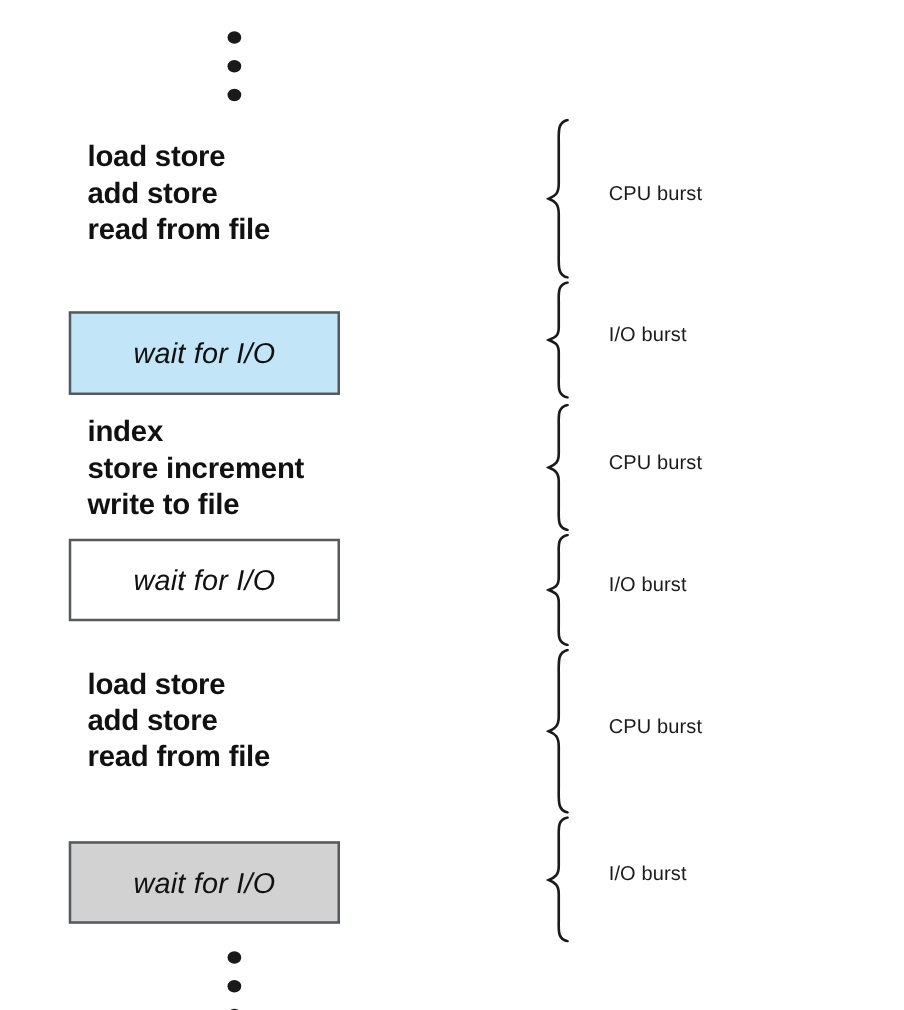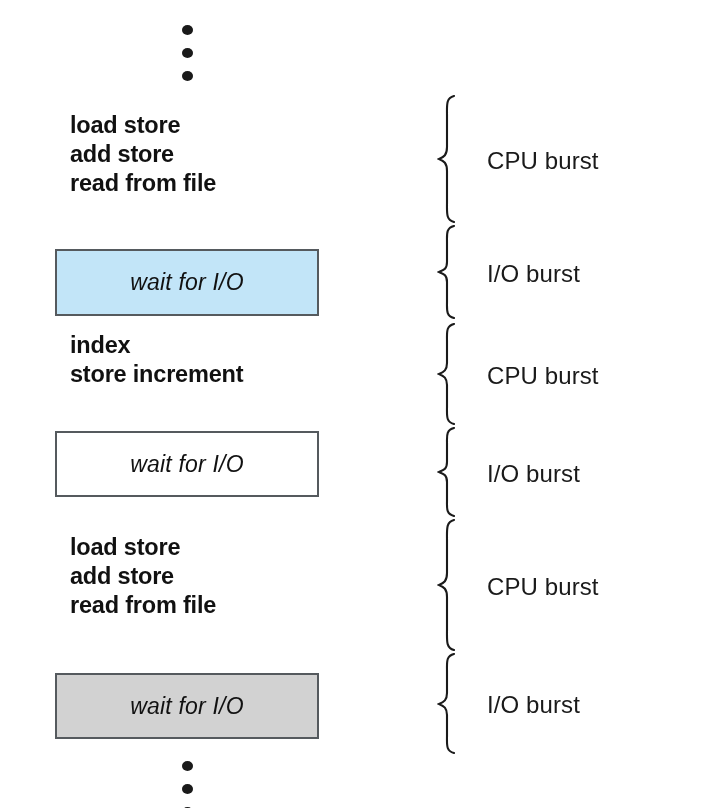--- a/index.html
+++ b/index.html
@@ -46,21 +46,21 @@
     color: #111111;
   }
   .codeblock .line { white-space: nowrap; }
   .codeblock .b { font-weight: bold; }
   .codeblock .r { font-weight: bold; }
 
   
   .waitbox {
     position: absolute;
     left: 55px;
-    width: 264px;
+    width: 217px;
     box-sizing: border-box;
     border: 2px solid #555a5e;
     display: flex;
     align-items: center;
     justify-content: center;
     font-size: 23px;
     font-style: italic;
     color: #111111;
     letter-spacing: 0.2px;
   }
@@ -70,21 +70,21 @@
     position: absolute;
     left: 437px;
     width: 30px;
   }
   .brace svg { display: block; width: 100%; height: 100%; }
 
   
   .burst-label {
     position: absolute;
     left: 487px;
-    font-size: 24px;
+    font-size: 16px;
     color: #1a1a1a;
     letter-spacing: 0.1px;
     white-space: nowrap;
   }
 </style>
 </head>
 <body>
 
 <div id="figure">
 
@@ -109,20 +109,23 @@
   <div class="waitbox" style="top:229px;height:67px;background:#c2e5f8;">
     <span>wait for I/O</span>
   </div>
 
   <div class="codeblock" style="top:311px;">
     <div class="line">
       <span class="b">index</span><span class="r"></span>
     </div>
     <div class="line">
       <span class="b">store increment</span><span class="r"></span>
+    </div>
+    <div class="line">
+      <span class="b">write</span><span class="r"> to file</span>
     </div>
   </div>
 
   <div class="waitbox" style="top:411px;height:66px;background:#ffffff;">
     <span>wait for I/O</span>
   </div>
 
   <div class="codeblock" style="top:513px;">
     <div class="line">
       <span class="b">load store</span><span class="r"></span>

